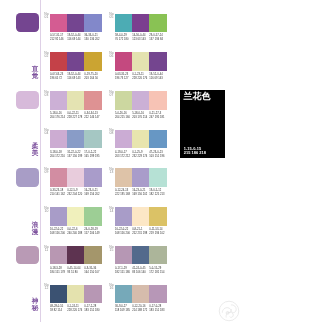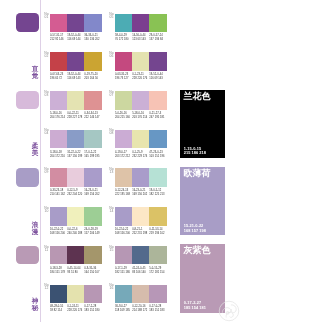--- a/index.html
+++ b/index.html
@@ -458,34 +458,20 @@
       </div>
     </div>
   </div>
   <div class="panel" style="top: 89.5px; background: #000000;">
     <div class="pname">兰花色</div>
     <div class="pvals">
         <div>1-15-0-15</div>
         <div>215 186 218</div>
       </div>
   </div>
-  <div class="panel" style="top: 166.8px; background: rgb(168, 157, 198);">
-    <div class="pname">欧薄荷</div>
-    <div class="pvals">
-        <div>15-21-0-22</div>
-        <div>168 157 198</div>
-      </div>
-  </div>
-  <div class="panel" style="top: 244.2px; background: rgb(185, 154, 181);">
-    <div class="pname">灰紫色</div>
-    <div class="pvals">
-        <div>0-17-2-27</div>
-        <div>185 154 181</div>
-      </div>
-  </div>
   <svg class="wm" viewBox="0 0 24 22" xmlns="http://www.w3.org/2000/svg">
     <g fill="none" stroke="#e2e2e2" stroke-width="0.75">
       <circle cx="11.5" cy="11" r="10.2"></circle>
       <path d="M4.5 12.8 C4.5 9.4 7.3 7.2 10.4 7.6 C13.0 8.0 14.0 10.2 13.0 11.8 C12.2 13.1 10.3 13.2 9.6 12.1"></path>
       <path d="M13.5 4.6 C16.6 4.2 19.2 6.6 19.0 9.6 C18.8 12.1 16.6 13.3 15.0 12.4 C13.6 11.6 13.4 9.8 14.4 9.0"></path>
       <path d="M8.6 17.8 C7.8 14.9 9.9 12.3 12.8 12.4 C15.3 12.5 16.6 14.6 15.7 16.3 C14.9 17.8 13.0 18.0 12.2 16.9"></path>
       <circle cx="10.0" cy="13.0" r="1.5"></circle>
     </g>
   </svg>
 </div>

